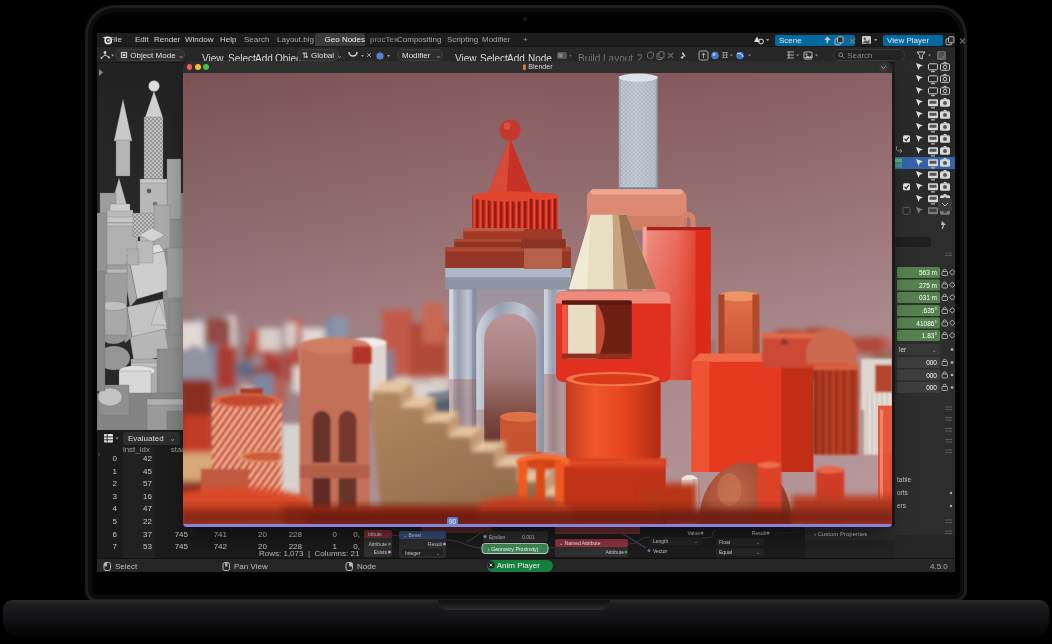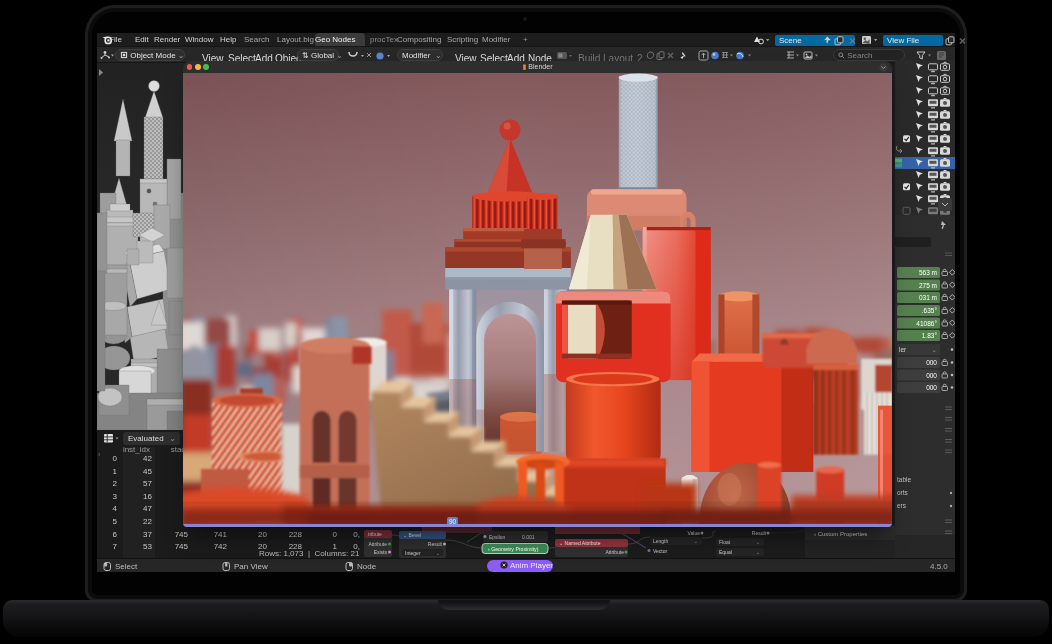--- a/index.html
+++ b/index.html
@@ -22,21 +22,21 @@
 
 #ui { position:absolute; left:97px; top:33px; width:858px; height:539px; background:#1d1d1d;
   font-size:8px; color:#c2c2c2; }
 #ui .abs { position:absolute; }
 
 
 #topbar { position:absolute; left:0; top:0; width:858px; height:13px; background:#1d1d1d; }
 .mi { position:absolute; top:2px; font-size:8px; color:#d6d6d6; white-space:nowrap; }
 .tab { position:absolute; top:2px; font-size:8px; color:#a8a8a8; white-space:nowrap; }
 .tabactive { position:absolute; left:218px; top:0px; width:50px; height:13px; background:#3b3b3b;
-  border-radius:4px 4px 0 0; color:#f0f0f0; text-align:left; line-height:13px; font-size:8px; }
+  border-radius:4px 4px 0 0; color:#f0f0f0; text-align:right; line-height:13px; font-size:8px; }
 .topfield { position:absolute; top:1.5px; height:11px; background:#0369a1; border-radius:2px;
   color:#ddd; font-size:8px; line-height:11px; padding:0 4px; white-space:nowrap; }
 
 
 #toolbar { position:absolute; left:0; top:13px; width:858px; height:17px; background:#272727;
   border-top:1px solid #161616; border-bottom:1px solid #161616; }
 .tbtn { position:absolute; top:2px; height:12px; background:#2e2e2e; border:1px solid #3f3f3f; border-radius:6px;
   font-size:8px; color:#e2e2e2; line-height:11px; padding:0 4px; white-space:nowrap; }
 .tlabel { position:absolute; top:6px; font-size:10px; color:#dcdcdc; white-space:nowrap; }
 .tgray { color:#777; }
@@ -101,21 +101,21 @@
         <rect x="12" y="2.8" width="5.5" height="6" rx="1" fill="none" stroke="#c8c8c8" stroke-width="0.9"></rect>
         <rect x="14.5" y="0.8" width="5.5" height="6" rx="1" fill="#2c2c2c" stroke="#c8c8c8" stroke-width="0.9"></rect>
         <path d="M27 2.5 l5 5 M32 2.5 l-5 5" stroke="#777" stroke-width="1.2"></path>
       </svg>
       <svg class="abs" style="left:764px;top:2px" width="20" height="10" viewBox="0 0 20 10">
         <rect x="1" y="1" width="9" height="8" rx="1.2" fill="#ccc"></rect>
           <circle cx="3.8" cy="3.8" r="1.2" fill="#555"></circle>
           <path d="M1.5 8 l3 -3 1.8 1.5 2.2 -2.2 v4.7 Z" fill="#555"></path>
         <path d="M13 4 l3.4 0 -1.7 2.2 Z" fill="#999"></path>
       </svg>
-      <div class="topfield" style="left:786px;width:60px;color:#e8e8e8">View File</div>
+      <div class="topfield" style="left:786px;width:60px;color:#e8e8e8">View Player</div>
       <svg class="abs" style="left:848px;top:2.5px" width="36" height="10" viewBox="0 0 36 10">
         <rect x="1" y="2.8" width="5.5" height="6" rx="1" fill="none" stroke="#c8c8c8" stroke-width="0.9"></rect>
         <rect x="3.5" y="0.8" width="5.5" height="6" rx="1" fill="#2c2c2c" stroke="#c8c8c8" stroke-width="0.9"></rect>
         <path d="M15 2.5 l5 5 M20 2.5 l-5 5" stroke="#666" stroke-width="1.2"></path>
       </svg>
     </div>
     <div id="toolbar">
       <svg class="abs" style="left:3px;top:3px" width="14" height="11" viewBox="0 0 14 11">
         <path d="M1 8 L5 5 L9 7 M5 5 L5 2" stroke="#ccc" stroke-width="1" fill="none"></path>
         <circle cx="5" cy="2.4" r="1.4" fill="#ccc"></circle>
@@ -559,21 +559,21 @@
       <svg class="abs" style="left:125px;top:2.5px" width="9" height="9" viewBox="0 0 9 9">
           <rect x="1" y="0.5" width="6.5" height="8" rx="2" fill="none" stroke="#bbb"></rect>
           <rect x="3.2" y="0.5" width="2.2" height="4" fill="#bbb"></rect>
         </svg>
       <div class="sbit" style="left:137px">Pan View</div>
       <svg class="abs" style="left:248px;top:2.5px" width="9" height="9" viewBox="0 0 9 9">
           <rect x="1" y="0.5" width="6.5" height="8" rx="2" fill="none" stroke="#bbb"></rect>
           <rect x="4" y="0.5" width="3.5" height="4" rx="1.5" fill="#bbb"></rect>
         </svg>
       <div class="sbit" style="left:260px">Node</div>
-      <div class="abs" style="left:390px;top:1px;width:66px;height:12px;background:#8b5cf6;border-radius:6px;color:#eee;font-size:8px;line-height:12px;text-align:right">
+      <div class="abs" style="left:390px;top:1px;width:66px;height:12px;background:#15803d;border-radius:6px;color:#eee;font-size:8px;line-height:12px;text-align:left">
         <svg width="8" height="8" viewBox="0 0 10 10" style="vertical-align:-1px">
             <circle cx="5" cy="5" r="4.5" fill="#222"></circle>
             <path d="M3.2 3.2 l3.6 3.6 M6.8 3.2 l-3.6 3.6" stroke="#ddd" stroke-width="1.1"></path>
           </svg>
         Anim Player</div>
       <div class="sbit" style="left:833px;color:#aaa">4.5.0</div>
     </div>
   </div>
   <div id="cam"></div>
   <div id="base">

